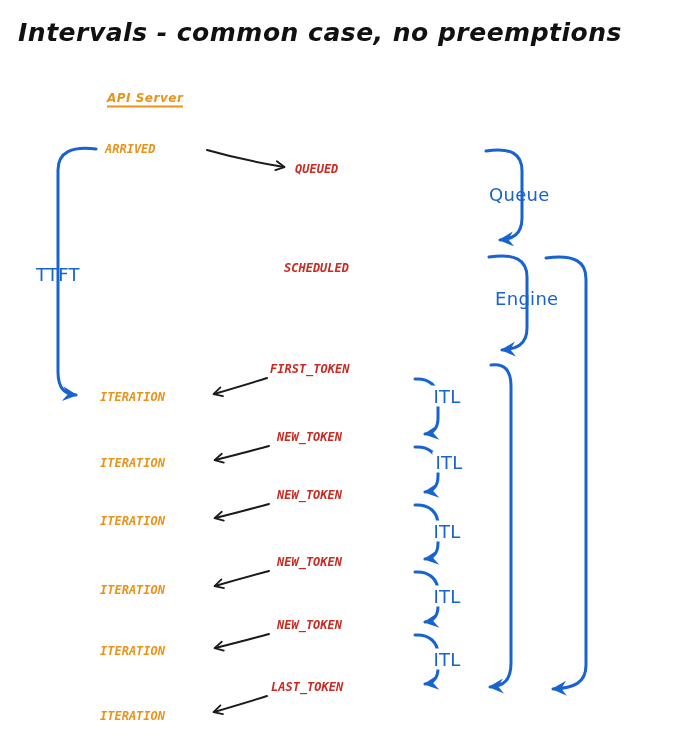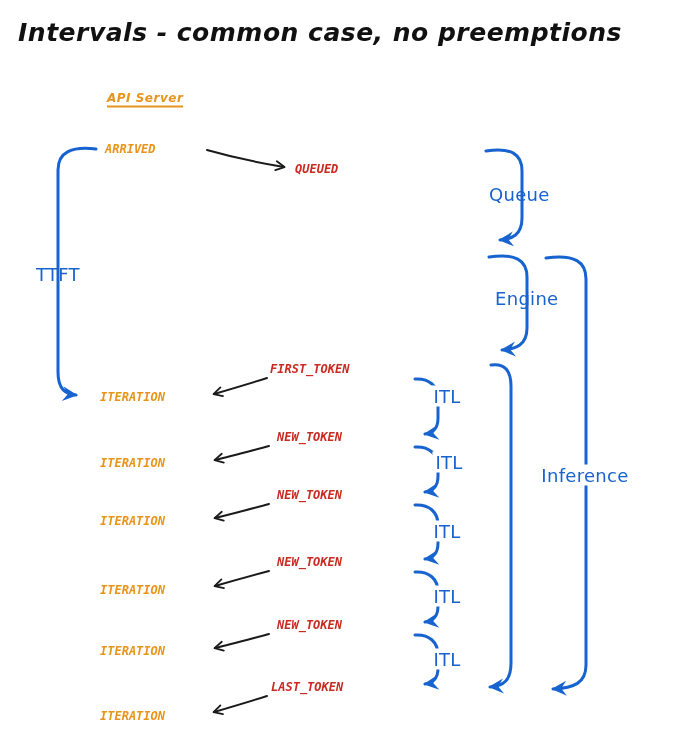--- a/index.html
+++ b/index.html
@@ -47,20 +47,21 @@
 
   <div class="abs vcenter event api-color" style="left:105px;top:149px;">ARRIVED</div>
   <div class="abs vcenter event api-color" style="left:100px;top:397px;">ITERATION</div>
   <div class="abs vcenter event api-color" style="left:100px;top:463px;">ITERATION</div>
   <div class="abs vcenter event api-color" style="left:100px;top:521px;">ITERATION</div>
   <div class="abs vcenter event api-color" style="left:100px;top:590px;">ITERATION</div>
   <div class="abs vcenter event api-color" style="left:100px;top:651px;">ITERATION</div>
   <div class="abs vcenter event api-color" style="left:100px;top:716px;">ITERATION</div>
 
   <div class="abs vcenter event engine-color" style="left:295px;top:169px;">QUEUED</div>
+  <div class="abs vcenter event engine-color" style="left:284px;top:268px;">SCHEDULED</div>
   <div class="abs vcenter event engine-color" style="left:270px;top:369px;">FIRST_TOKEN</div>
   <div class="abs vcenter event engine-color" style="left:277px;top:437px;">NEW_TOKEN</div>
   <div class="abs vcenter event engine-color" style="left:277px;top:495px;">NEW_TOKEN</div>
   <div class="abs vcenter event engine-color" style="left:277px;top:562px;">NEW_TOKEN</div>
   <div class="abs vcenter event engine-color" style="left:277px;top:625px;">NEW_TOKEN</div>
   <div class="abs vcenter event engine-color" style="left:271px;top:687px;text-align:right;">LAST_TOKEN</div>
 
   <svg class="overlay" width="679" height="750" viewBox="0 0 679 750" aria-hidden="true">
     <defs>
       <marker id="mk-blue" viewBox="0 0 12 12" refX="10" refY="6" markerWidth="6" markerHeight="6" orient="auto">
@@ -92,21 +93,20 @@
     <path class="stroke-black" marker-end="url(#mk-black)" d="M 269 446 C 250 451 232 456 215 460"></path>
     <path class="stroke-black" marker-end="url(#mk-black)" d="M 269 504 C 250 509 232 514 215 518"></path>
     <path class="stroke-black" marker-end="url(#mk-black)" d="M 269 571 C 250 576 232 581 215 586"></path>
     <path class="stroke-black" marker-end="url(#mk-black)" d="M 269 634 C 250 639 232 644 215 648"></path>
     <path class="stroke-black" marker-end="url(#mk-black)" d="M 267 696 C 248 702 231 707 214 712"></path>
   </svg>
 
   <div class="abs vcenter interval-label blue-color" style="left:24px;top:274px;margin-left:12px;">TTFT</div>
   <div class="abs vcenter interval-label blue-color" style="left:489px;top:194px;">Queue</div>
   <div class="abs vcenter interval-label blue-color" style="left:495px;top:298px;">Engine</div>
-  <div class="abs ccenter interval-label blue-color bg-white" style="left:585px;top:475px;">Inference</div>
 
   <div class="abs ccenter interval-label blue-color bg-white" style="left:447px;top:396px;">ITL</div>
   <div class="abs ccenter interval-label blue-color bg-white" style="left:449px;top:462px;">ITL</div>
   <div class="abs ccenter interval-label blue-color bg-white" style="left:447px;top:531px;">ITL</div>
   <div class="abs ccenter interval-label blue-color bg-white" style="left:447px;top:596px;">ITL</div>
   <div class="abs ccenter interval-label blue-color bg-white" style="left:447px;top:659px;">ITL</div>
 
 </div>
 
 </body></html>

